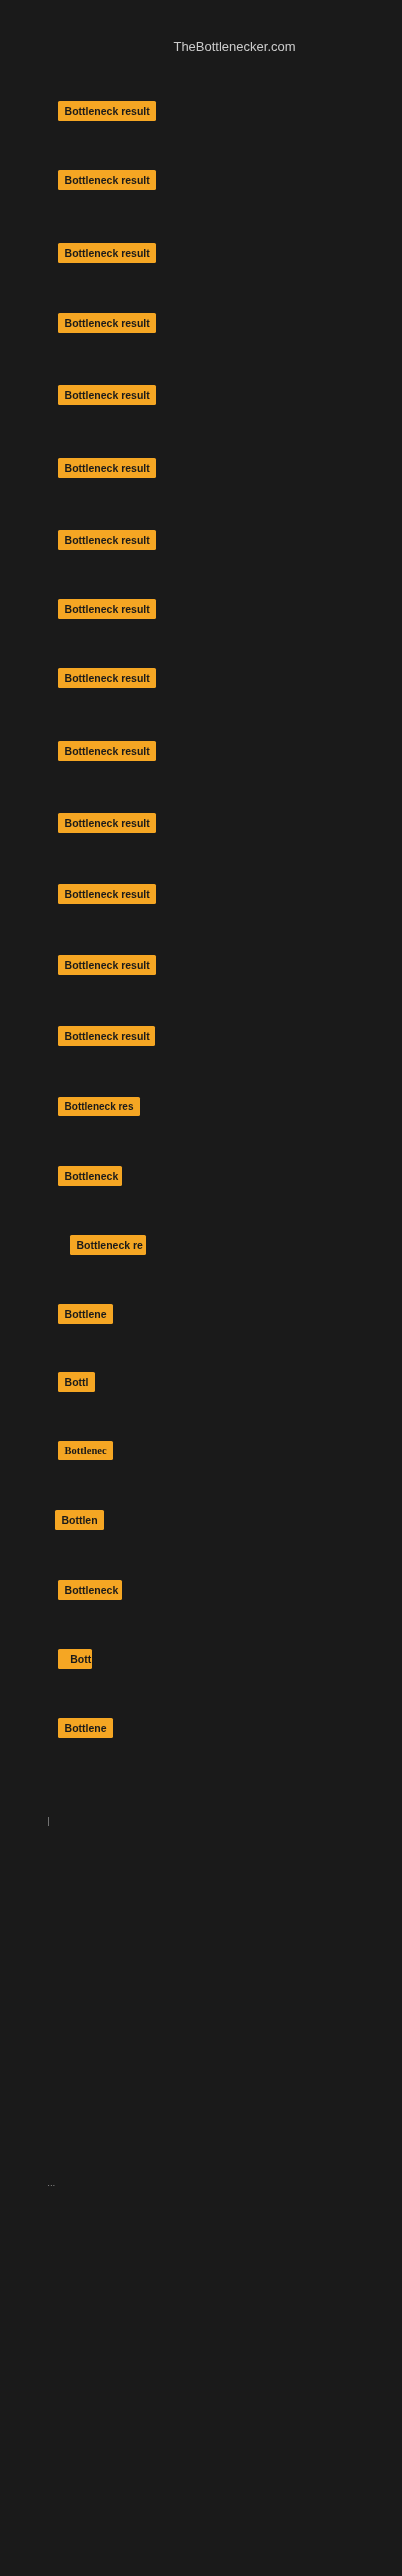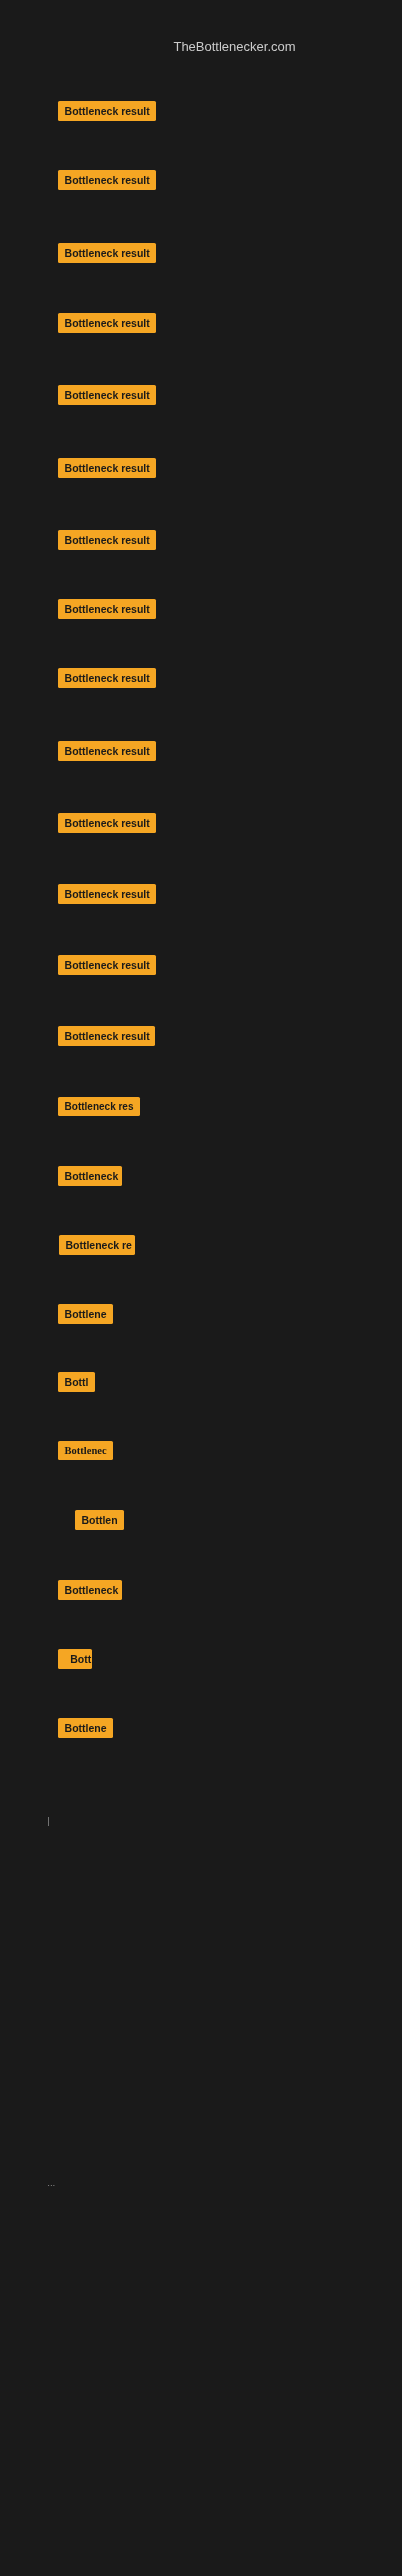--- a/index.html
+++ b/index.html
@@ -41,25 +41,25 @@
       <div style="position: absolute; top: 475px; left: 3.2px;"><span style="display: inline-block; background-color: rgb(245, 166, 35); color: rgb(26, 26, 26); font-size: 10.5px; font-weight: bold; padding: 4px 6.4px; border-radius: 1.6px; max-width: 106px; overflow: hidden; white-space: nowrap; font-family: Arial, sans-serif;">Bottleneck result</span></div>
       <div style="position: absolute; top: 544px; left: 3.2px;"><span style="display: inline-block; background-color: rgb(245, 166, 35); color: rgb(26, 26, 26); font-size: 10.5px; font-weight: bold; padding: 4px 6.4px; border-radius: 1.6px; max-width: 106px; overflow: hidden; white-space: nowrap; font-family: Arial, sans-serif;">Bottleneck result</span></div>
       <div style="position: absolute; top: 613px; left: 3.2px;"><span style="display: inline-block; background-color: rgb(245, 166, 35); color: rgb(26, 26, 26); font-size: 10.5px; font-weight: bold; padding: 4px 6.4px; border-radius: 1.6px; max-width: 105px; overflow: hidden; white-space: nowrap; font-family: Arial, sans-serif;">Bottleneck result</span></div>
       <div style="position: absolute; top: 686px; left: 3.2px;"><span style="display: inline-block; background-color: rgb(245, 166, 35); color: rgb(26, 26, 26); font-size: 10.5px; font-weight: bold; padding: 4px 6.4px; border-radius: 1.6px; max-width: 103px; overflow: hidden; white-space: nowrap; font-family: Arial, sans-serif;">Bottleneck result</span></div>
       <div style="position: absolute; top: 758px; left: 3.2px;"><span style="display: inline-block; background-color: rgb(245, 166, 35); color: rgb(26, 26, 26); font-size: 10.5px; font-weight: bold; padding: 4px 6.4px; border-radius: 1.6px; max-width: 101px; overflow: hidden; white-space: nowrap; font-family: Arial, sans-serif;">Bottleneck result</span></div>
       <div style="position: absolute; top: 829px; left: 3.2px;"><span style="display: inline-block; background-color: rgb(245, 166, 35); color: rgb(26, 26, 26); font-size: 10.5px; font-weight: bold; padding: 4px 6.4px; border-radius: 1.6px; max-width: 100px; overflow: hidden; white-space: nowrap; font-family: Arial, sans-serif;">Bottleneck result</span></div>
       <div style="position: absolute; top: 900px; left: 3.2px;"><span style="display: inline-block; background-color: rgb(245, 166, 35); color: rgb(26, 26, 26); font-size: 10.5px; font-weight: bold; padding: 4px 6.4px; border-radius: 1.6px; max-width: 98px; overflow: hidden; white-space: nowrap; font-family: Arial, sans-serif;">Bottleneck result</span></div>
       <div style="position: absolute; top: 971px; left: 3.2px;"><span style="display: inline-block; background-color: rgb(245, 166, 35); color: rgb(26, 26, 26); font-size: 10.5px; font-weight: bold; padding: 4px 6.4px; border-radius: 1.6px; max-width: 97px; overflow: hidden; white-space: nowrap; font-family: Arial, sans-serif;">Bottleneck result</span></div>
       <div style="position: absolute; top: 1042px; left: 3.2px;"><span style="display: inline-block; background-color: rgb(245, 166, 35); color: rgb(26, 26, 26); font-size: 10px; font-weight: bold; padding: 4px 6.4px; border-radius: 1.6px; max-width: 85px; overflow: hidden; white-space: nowrap; font-family: Arial, sans-serif;">Bottleneck res</span></div>
       <div style="position: absolute; top: 1111px; left: 3.2px;"><span style="display: inline-block; background-color: rgb(245, 166, 35); color: rgb(26, 26, 26); font-size: 10.5px; font-weight: bold; padding: 4px 6.4px; border-radius: 1.6px; max-width: 64px; overflow: hidden; white-space: nowrap; font-family: Arial, sans-serif;">Bottleneck</span></div>
-      <div style="position: absolute; top: 1180px; left: 4px;"><span style="display: inline-block; background-color: rgb(245, 166, 35); color: rgb(26, 26, 26); font-size: 10.5px; font-weight: bold; padding: 4px 6.4px; border-radius: 1.6px; max-width: 76px; overflow: hidden; white-space: nowrap; font-family: Arial, sans-serif;">Bottleneck re</span></div>
+      <div style="position: absolute; top: 1180px; left: 15px;"><span style="display: inline-block; background-color: rgb(245, 166, 35); color: rgb(26, 26, 26); font-size: 10.5px; font-weight: bold; padding: 4px 6.4px; border-radius: 1.6px; max-width: 76px; overflow: hidden; white-space: nowrap; font-family: Arial, sans-serif;">Bottleneck re</span></div>
       <div style="position: absolute; top: 1249px; left: 3.2px;"><span style="display: inline-block; background-color: rgb(245, 166, 35); color: rgb(26, 26, 26); font-size: 10.5px; font-weight: bold; padding: 4px 6.4px; border-radius: 1.6px; max-width: 56px; overflow: hidden; white-space: nowrap; font-family: Arial, sans-serif;">Bottlene</span></div>
       <div style="position: absolute; top: 1317px; left: 3.2px;"><span style="display: inline-block; background-color: rgb(245, 166, 35); color: rgb(26, 26, 26); font-size: 10.5px; font-weight: bold; padding: 4px 6.4px; border-radius: 1.6px; max-width: 39px; overflow: hidden; white-space: nowrap; font-family: Arial, sans-serif;">Bottl</span></div>
       <div style="position: absolute; top: 1386px; left: 3.2px;"><span style="display: inline-block; background-color: rgb(245, 166, 35); color: rgb(26, 26, 26); font-size: 10.5px; font-weight: bold; padding: 4px 6.4px; border-radius: 1.6px; max-width: 60px; overflow: hidden; white-space: nowrap; font-family: Liberation Serif, serif;">Bottlenec</span></div>
-      <div style="position: absolute; top: 1455px; left: 20px;"><span style="display: inline-block; background-color: rgb(245, 166, 35); color: rgb(26, 26, 26); font-size: 10.5px; font-weight: bold; padding: 4px 6.4px; border-radius: 1.6px; max-width: 50px; overflow: hidden; white-space: nowrap; font-family: Arial, sans-serif;">Bottlen</span></div>
+      <div style="position: absolute; top: 1455px; left: 0;"><span style="display: inline-block; background-color: rgb(245, 166, 35); color: rgb(26, 26, 26); font-size: 10.5px; font-weight: bold; padding: 4px 6.4px; border-radius: 1.6px; max-width: 50px; overflow: hidden; white-space: nowrap; font-family: Arial, sans-serif;">Bottlen</span></div>
       <div style="position: absolute; top: 1525px; left: 3.2px;"><span style="display: inline-block; background-color: rgb(245, 166, 35); color: rgb(26, 26, 26); font-size: 10.5px; font-weight: bold; padding: 4px 6.4px; border-radius: 1.6px; max-width: 64px; overflow: hidden; white-space: nowrap; font-family: Arial, sans-serif;">Bottleneck</span></div>
       <div style="position: absolute; top: 1594px; left: 3.2px;"><span style="display: inline-block; background-color: rgb(245, 166, 35); color: rgb(26, 26, 26); font-size: 10.5px; font-weight: bold; padding: 4px 12px; border-radius: 1.6px; max-width: 34px; overflow: hidden; white-space: nowrap; font-family: Arial, sans-serif;">Bott</span></div>
       <div style="position: absolute; top: 1663px; left: 3.2px;"><span style="display: inline-block; background-color: rgb(245, 166, 35); color: rgb(26, 26, 26); font-size: 10.5px; font-weight: bold; padding: 4px 6.4px; border-radius: 1.6px; max-width: 55px; overflow: hidden; white-space: nowrap; font-family: Arial, sans-serif;">Bottlene</span></div>
     </div>
 
   <div id="markers-container">
       <div style="position: absolute; top: 1771px; left: 3.2px; color: rgb(136, 136, 136); font-size: 9.7px; font-family: Arial, sans-serif;">|</div>
       <div style="position: absolute; top: 2133px; left: 3.2px; color: rgb(136, 136, 136); font-size: 9.7px; font-family: Arial, sans-serif;">...</div>
     </div>
 

